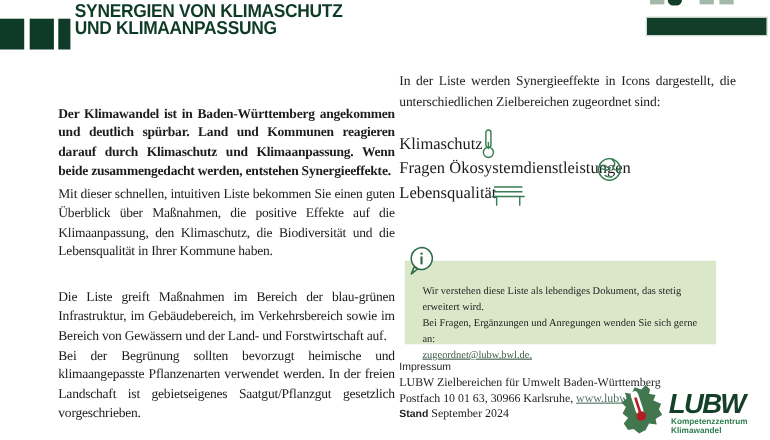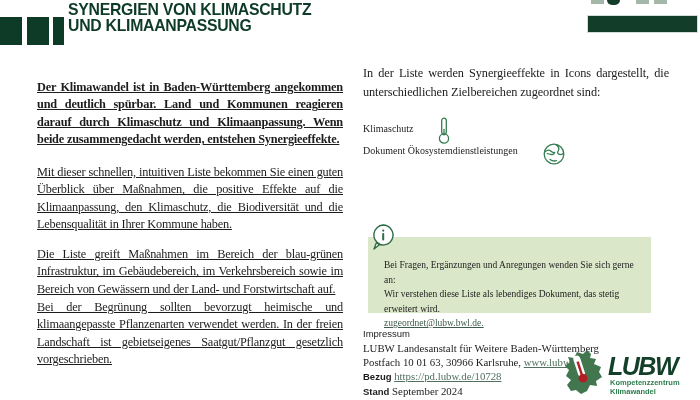--- a/index.html
+++ b/index.html
@@ -25,35 +25,35 @@
   
   .cut-frag { position:absolute; top:0; height:4px; background:#a3b8a9; }
   .cf-1 { left:591px; width:13px; }
   .cf-2 { left:607px; width:13px; height:5px; background:#123d28; border-radius:0 0 5px 5px; }
   .cf-3 { left:636px; width:13px; }
   .cf-4 { left:654px; width:13px; }
   .cut-bar { position:absolute; left:588px; top:16px; width:109px; height:16px; background:#123d28; outline:1px solid #d4dcd6; }
 
   
   .para {
-    position:absolute; left:37px; width:306px; margin:0;
-    text-align:justify; font-size:12.3px; line-height:17.4px; letter-spacing:-0.2px;text-decoration:underline;
+    position:absolute; left:37px; width:306px; margin:16px;
+    text-align:justify; font-size:12.3px; line-height:17.4px; letter-spacing:-0.2px;
   }
   .p1 { top:79px;  font-weight:700; }
-  .p2 { top:164px; }
+  .p2 { top:152px; }
   .p3 { top:246px; }
   .p4 { top:299px; }
 
   
   .intro {
     position:absolute; left:363px; top:64px; width:306px; margin:0;
     text-align:justify; font-size:12.3px; line-height:19px; letter-spacing:-0.1px;
   }
   .syn-list { position:absolute; left:363px; top:123px; width:306px; }
-  .syn-row { position:relative; height:22.4px; font-size:10px; }
+  .syn-row { position:relative; height:22.4px; font-size:15px; }
   .syn-label { display:inline-block; }
   .syn-icon { position:absolute; }
   .syn-icon svg { stroke:#367d52; fill:none; stroke-width:1.3; stroke-linecap:round; stroke-linejoin:round; }
   .i-therm     { left:74px;  top:-6px; }
   .i-trees     { left:95px;  top:-11px; }
   .i-butterfly { left:69px;  top:-4px; }
   .i-globe     { left:179px; top:-3px; }
   .i-bench     { left:83px;  top:-1px; }
 
   
@@ -113,53 +113,64 @@
           <rect x="4.7" y="1.2" width="4.6" height="16" rx="2.3"></rect>
           <circle cx="7" cy="21.5" r="4.6"></circle>
           <line x1="7" y1="12.5" x2="7" y2="18"></line>
         </svg>
       </span>
     </div>
 
 
 
     <div class="syn-row">
-      <span class="syn-label">Dokument Ökosystemdienstleistungen</span>
+      <span class="syn-label">Fragen Ökosystemdienstleistungen</span>
       <span class="syn-icon i-globe">
         <svg width="24" height="24" viewBox="0 0 24 24">
           <circle cx="12" cy="12" r="9.8"></circle>
           <path d="M3.2,9.5 q3.5,-2.5 5.5,-0.5 t4,1.5 q-1,2.5 -3.5,2 t-4,-1"></path>
           <path d="M14,2.6 q4,2.8 2.4,6 q-1.8,2 0.4,3.6 q2.8,1 4.6,-0.6"></path>
           <path d="M8,17.5 q3,2.2 6.5,1.2"></path>
         </svg>
       </span>
     </div>
 
+    <div class="syn-row">
+      <span class="syn-label">Lebensqualität</span>
+      <span class="syn-icon i-bench">
+        <svg width="32" height="21" viewBox="0 0 32 21">
+          <line x1="3.5" y1="3" x2="28.5" y2="3"></line>
+          <line x1="3.5" y1="7.3" x2="28.5" y2="7.3"></line>
+          <line x1="1.5" y1="11.6" x2="30.5" y2="11.6"></line>
+          <line x1="5.5" y1="11.6" x2="5.5" y2="19.5"></line>
+          <line x1="26.5" y1="11.6" x2="26.5" y2="19.5"></line>
+        </svg>
+      </span>
+    </div>
   </div>
 
   <div class="bubble">
     <svg width="27" height="28" viewBox="0 0 27 28">
       <path d="M13,2 a10,10 0 1 1 -6.5,17.6 L4,26 L10,21.2 A10,10 0 0 1 13,2 Z" fill="#ffffff" stroke="#2e6b47" stroke-width="1.4" stroke-linejoin="round"></path>
       <circle cx="13.2" cy="7.6" r="1.1" fill="#2e6b47"></circle>
       <rect x="12.2" y="10" width="2" height="7.5" rx="1" fill="#2e6b47"></rect>
     </svg>
   </div>
   <div class="info-box">
     <p class="info-text">
+      <span class="line">Wir verstehen diese Liste als lebendiges Dokument, das stetig erweitert wird.</span>
       <span class="line">Bei Fragen, Ergänzungen und Anregungen wenden Sie sich gerne an:</span>
-      <span class="line">Wir verstehen diese Liste als lebendiges Dokument, das stetig erweitert wird.</span>
       <a class="email-link">zugeordnet@lubw.bwl.de.</a>
     </p>
   </div>
 
   <div class="impressum">
     <p class="imp-heading">Impressum</p>
-    <p>LUBW Landesanstalt für Weitere Baden-Württemberg</p>
+    <p>LUBW Zielbereichen für Umwelt Baden-Württemberg</p>
     <p><span>Postfach 10 01 63, 30966 Karlsruhe, </span><a class="imp-link">www.lubw.de</a></p>
-    <p><span class="bold-label">Bezug</span> <a class="imp-link">https://pd.lubw.de/10728</a></p>
     <p><span class="bold-label">Stand</span> <span>September 2024</span></p>
   </div>
 
   <div class="lubw-logo">
     <svg width="137" height="50" viewBox="0 0 137 50">
       <g>
         <path fill="#41764f" stroke="none" d="M14,4 L20,6 L24,2 L28,6 L27,10 L33,11 L31,16 L38,19 L36,24 L39,29 L33,33 L34,38 L27,37 L24,43 L18,46 L13,42 L8,43 L4,37 L8,32 L3,28 L6,22 L2,18 L7,14 L5,9 L11,10 Z"></path>
         <g transform="rotate(-18 18 24)">
           <rect x="14.5" y="7" width="7" height="22" rx="3.5" fill="#ffffff"></rect>
           <circle cx="18" cy="30.5" r="4.4" fill="#b11f24"></circle>

